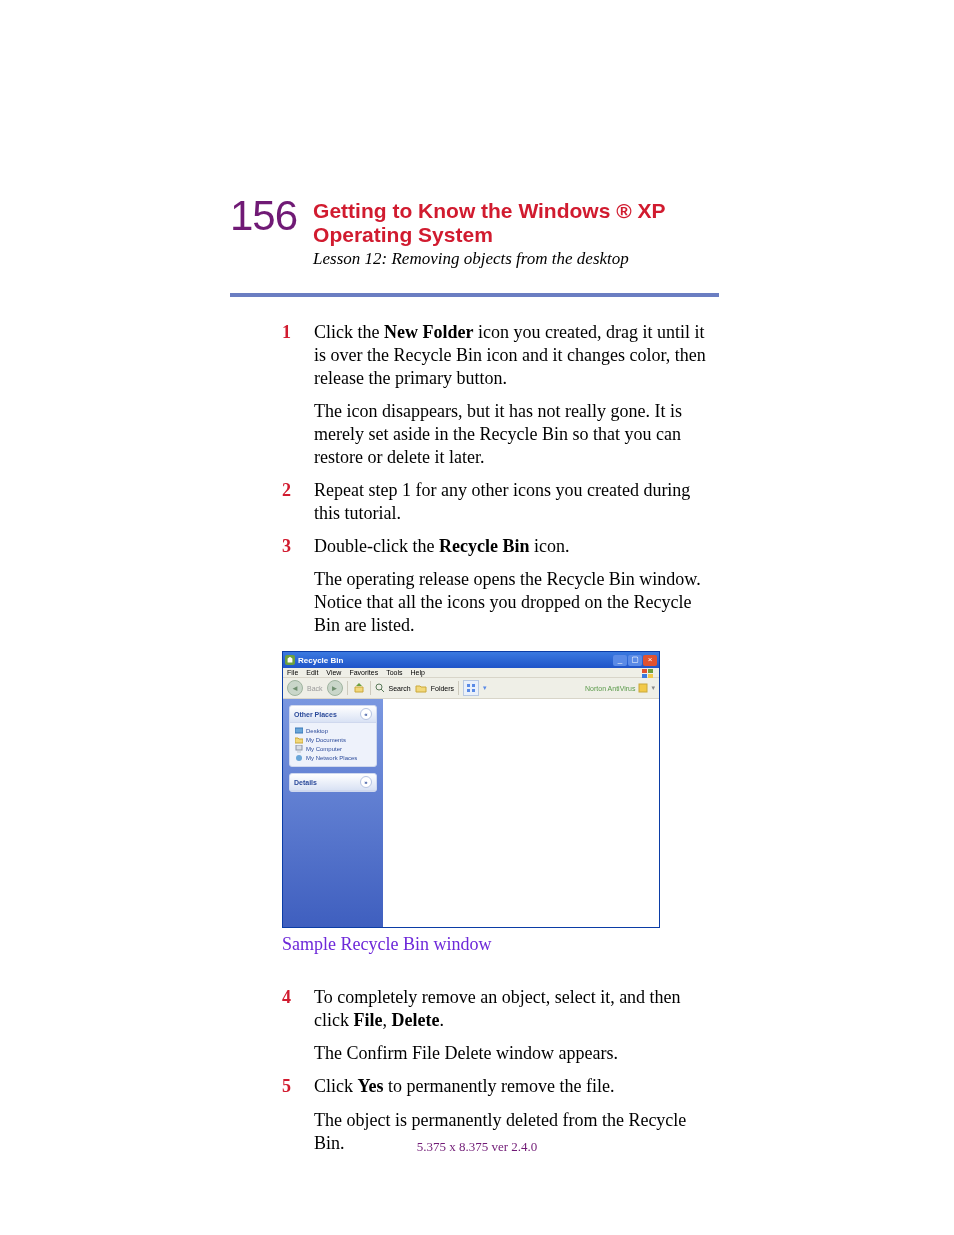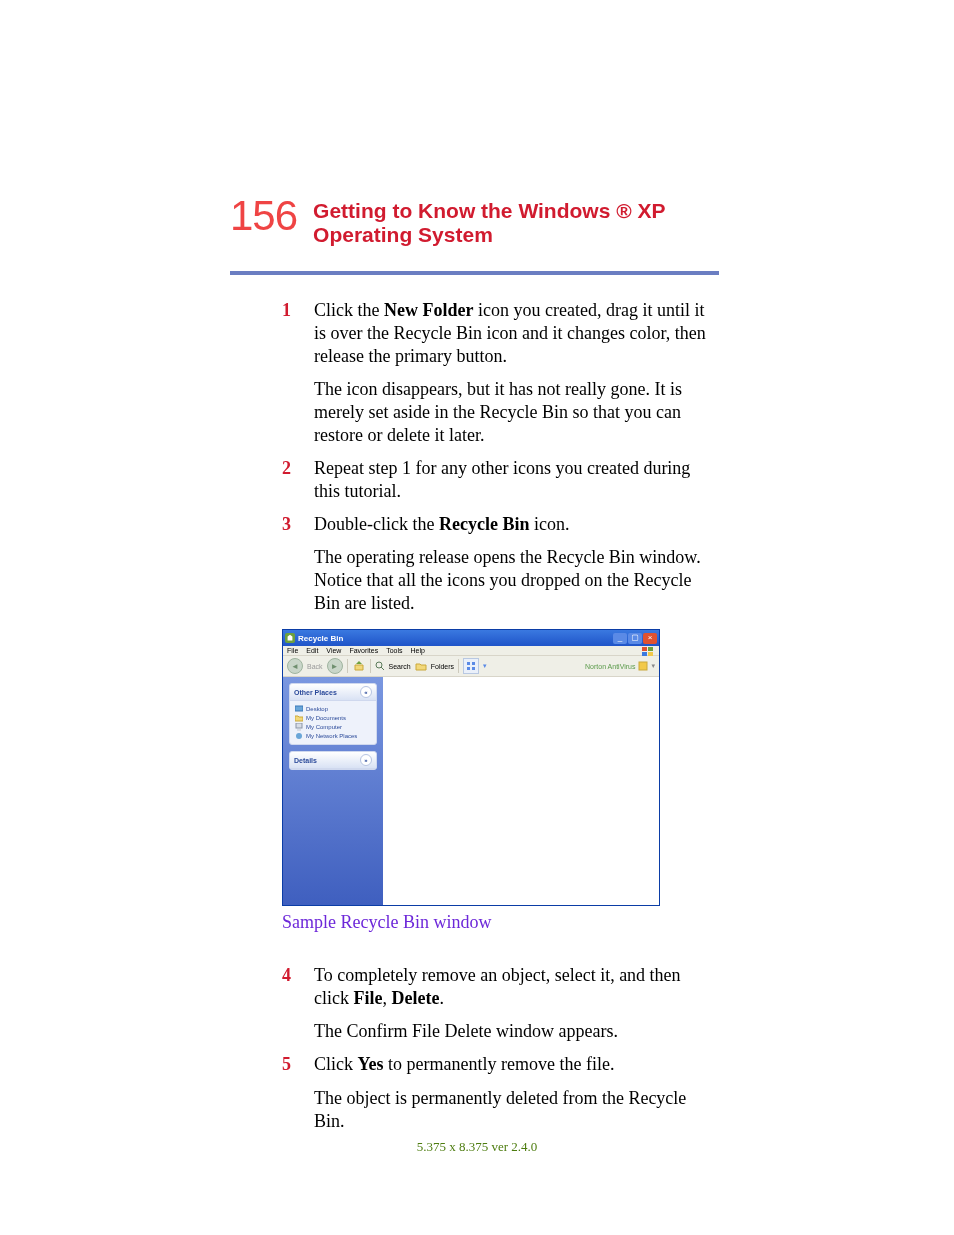--- a/index.html
+++ b/index.html
@@ -19,21 +19,21 @@
   .header {
     display: flex;
     align-items: flex-start;
     margin-left: 230px;
     margin-right: 235px;
   }
   .page-number {
     font-family: Arial, Helvetica, sans-serif;
     font-weight: 400;
     font-size: 42px;
-    color: #ef4444;
+    color: #701a75;
     line-height: 1;
     margin-right: 16px;
     letter-spacing: -1px;
   }
   .header-text {
     margin-top: 4px;
   }
   .chapter-title {
     font-family: Arial, Helvetica, sans-serif;
     font-weight: bold;
@@ -79,21 +79,21 @@
     color: #6d28d9;
     font-size: 18px;
     margin: 4px 0 31px 282px;
   }
   .footer {
     position: absolute;
     bottom: 80px;
     width: 100%;
     text-align: center;
     font-size: 13px;
-    color: #4d7c0f;
+    color: #701a75;
   }
 
   
   .xp-win {
     width: 378px;
     border: 1px solid #0b3da6;
     box-sizing: border-box;
     font-family: Tahoma, Arial, sans-serif;
     font-size: 8px;
     color: #000;
@@ -178,20 +178,21 @@
 </style>
 </head>
 <body>
 
 <div class="page">
 
   <div class="header">
     <div class="page-number">156</div>
     <div class="header-text">
       <div class="chapter-title">Getting to Know the Windows ® XP Operating System</div>
+      <div class="lesson-title">Lesson 12: Removing objects from the desktop</div>
     </div>
   </div>
 
   <div class="rule"></div>
 
   <div class="steps">
 
     <div class="step">
       <div class="step-num">1</div>
       <div class="step-body">

